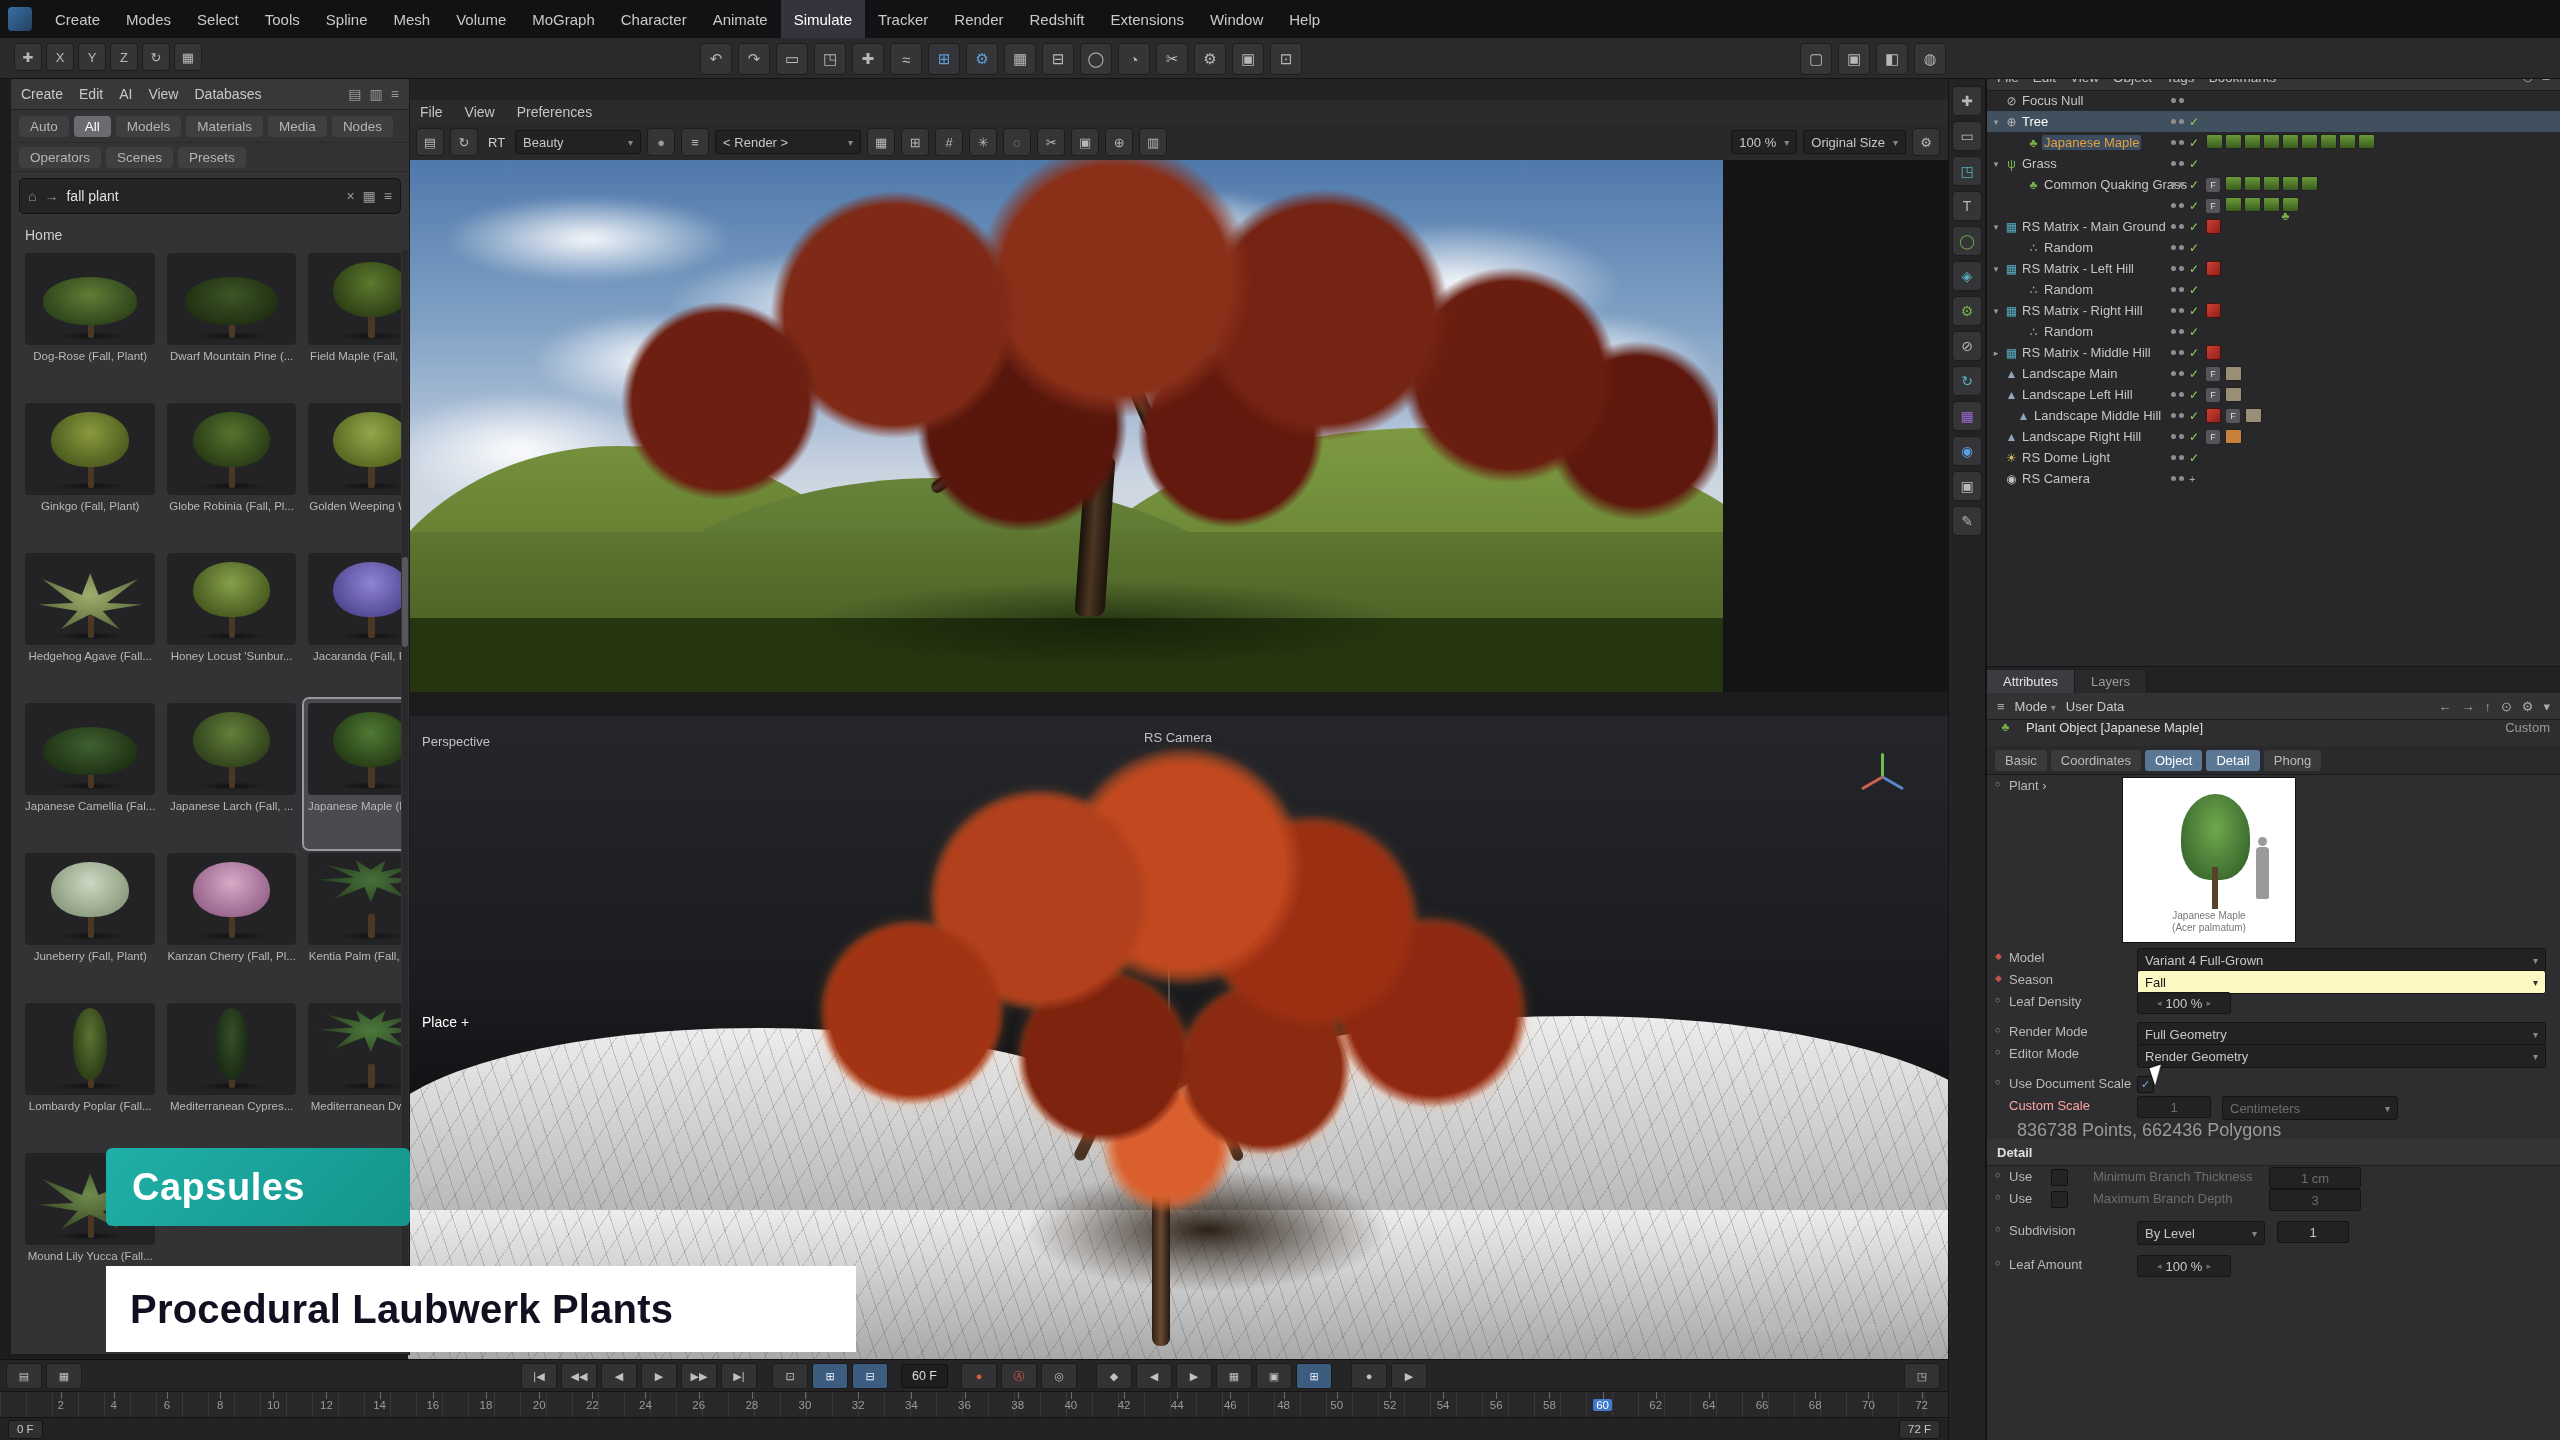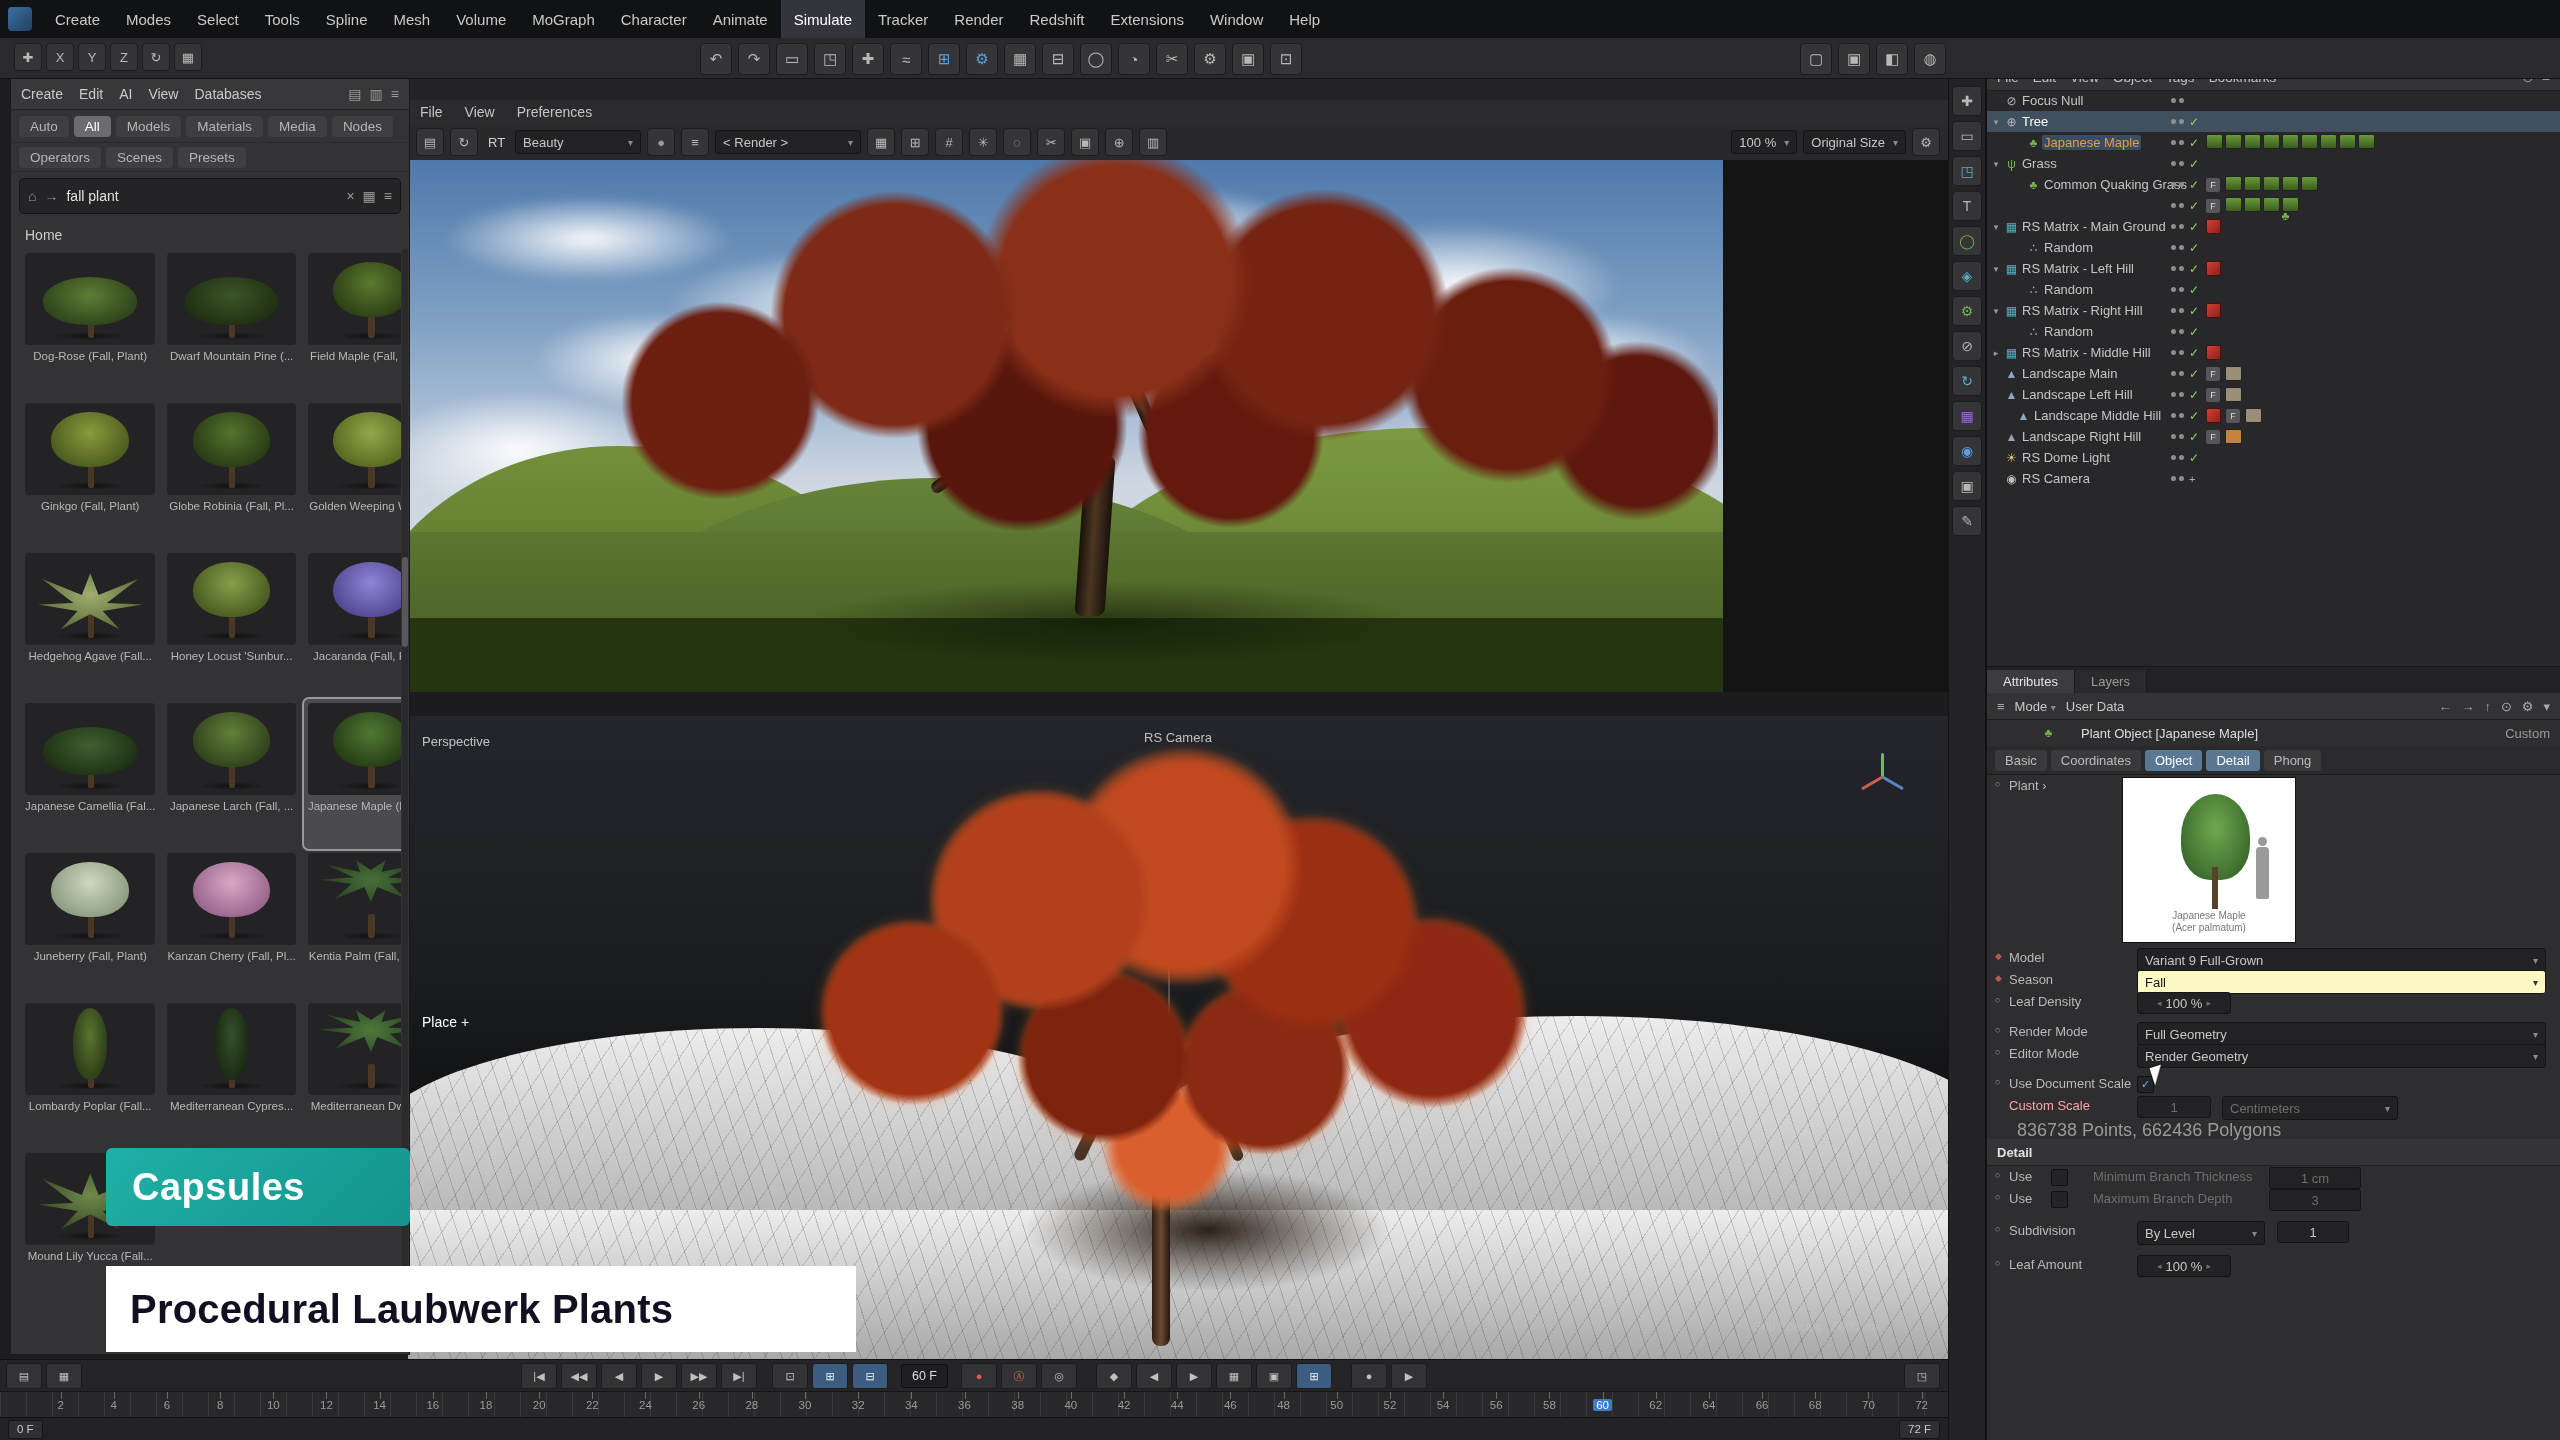--- a/index.html
+++ b/index.html
@@ -109,21 +109,21 @@
   .flagF{width:14px;height:14px;background:#55555a;color:#ddd;font-size:9px;display:flex;align-items:center;justify-content:center;border-radius:2px;}
   .chipbox{width:15px;height:13px;border:1px solid #222;border-radius:2px;}
   .mat-chip{display:inline-block;width:15px;height:13px;background:linear-gradient(#6a9a3a,#3a5c1e);border:1px solid #222;border-radius:2px;margin-right:2px;}
   .tgt{color:#aaa;font-size:11px;}
   
   .attr{position:absolute;left:0;right:0;top:628px;bottom:0;background:#2e2e30;border-top:1px solid #161616;font-size:13px;}
   .at-tabs{height:26px;display:flex;align-items:flex-end;background:#222224;}
   .at-mode{height:26px;display:flex;align-items:center;gap:10px;padding:0 10px;background:#333336;border-bottom:1px solid #1c1c1c;}
   .at-mode .spacer{flex:1;}
   .micon{color:#aaa;font-size:13px;}
-  .at-title{height:26px;display:flex;align-items:center;gap:24px;padding:0 10px;background:#2e2e30;color:#ddd;margin-left:43px;}
+  .at-title{height:26px;display:flex;align-items:flex-start;gap:12px;padding:0 10px;background:#2e2e30;color:#ddd;}
   .at-title .spacer{flex:1;}
   .at-objtabs{height:28px;display:flex;align-items:center;gap:4px;padding:0 8px;background:#2a2a2c;border-bottom:1px solid #1a1a1a;}
   .otab{padding:3px 10px;border-radius:3px;background:#3a3a3d;color:#bbb;font-size:13px;}
   .otab.active{background:#5a7794;color:#fff;}
   .at-sec{height:26px;display:flex;align-items:center;padding:0 10px;font-weight:bold;color:#e0e0e0;background:#343437;border-bottom:1px solid #202020;}
   .arow{position:relative;height:22px;}
   .mk{position:absolute;left:8px;top:4px;font-size:9px;}
   .mk-d::before{content:"◆";color:#c05548;}
   .mk-o::before{content:"○";color:#9a9a9a;}
   .alab{position:absolute;left:22px;top:3px;color:#b9b9b9;white-space:nowrap;}
@@ -961,21 +961,21 @@
               <div>Japanese Maple</div>
               <div>(Acer palmatum)</div>
             </div>
         </div>
       </div>
 
       <div class="arow">
         <span class="mk mk-d"></span>
         <span class="alab">Model</span>
         <div class="dd wdd">
-            <span>Variant 9 Full-Grown</span>
+            <span>Variant 4 Full-Grown</span>
             <span class="car">▾</span>
           </div>
       </div>
       <div class="arow">
         <span class="mk mk-d"></span>
         <span class="alab">Season</span>
         <div class="dd wdd season">
             <span>Fall</span>
             <span class="car">▾</span>
           </div>

